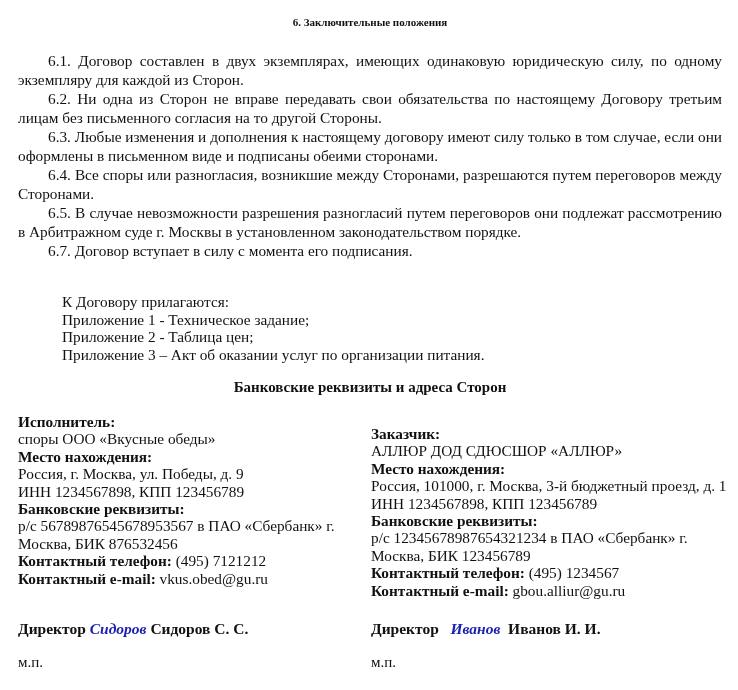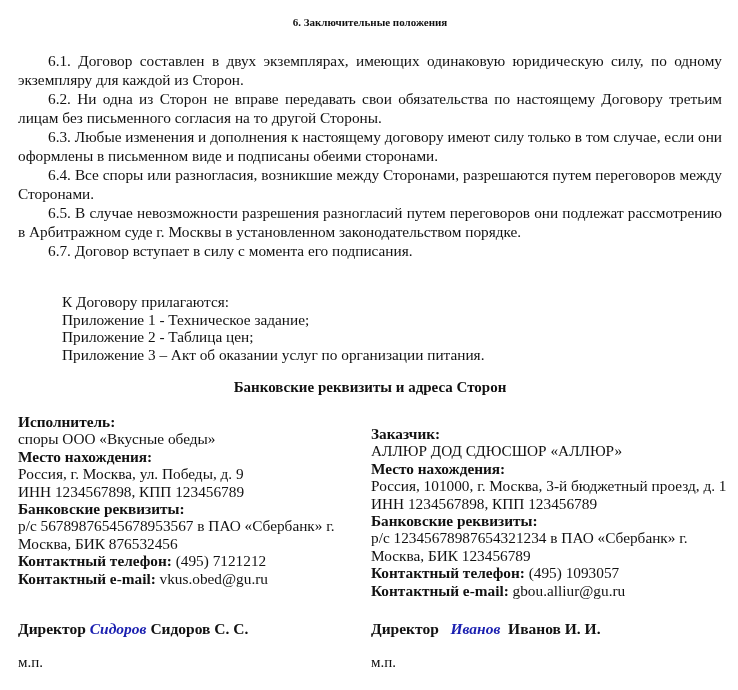--- a/index.html
+++ b/index.html
@@ -76,21 +76,21 @@
 
   <div class="party right">
     <div class="b">Заказчик:</div>
     <div>АЛЛЮР ДОД СДЮСШОР «АЛЛЮР»</div>
     <div class="b">Место нахождения:</div>
     <div>Россия, 101000, г. Москва, 3-й бюджетный проезд, д. 1</div>
     <div>ИНН 1234567898, КПП 123456789</div>
     <div class="b">Банковские реквизиты:</div>
     <div>р/с 12345678987654321234 в ПАО «Сбербанк» г.</div>
     <div>Москва, БИК 123456789</div>
-    <div><span class="b">Контактный телефон:</span><span> (495) 1093057</span></div>
+    <div><span class="b">Контактный телефон:</span><span> (495) 1234567</span></div>
     <div><span class="b">Контактный e-mail:</span><span> gbou.alliur@gu.ru</span></div>
   </div>
 
   <div class="sign left">
     <span>Директор</span>
     <span class="sig-script">Сидоров</span>
     <span>Сидоров С. С.</span>
   </div>
   <div class="sign right">
     <span>Директор</span>&nbsp;&nbsp;

